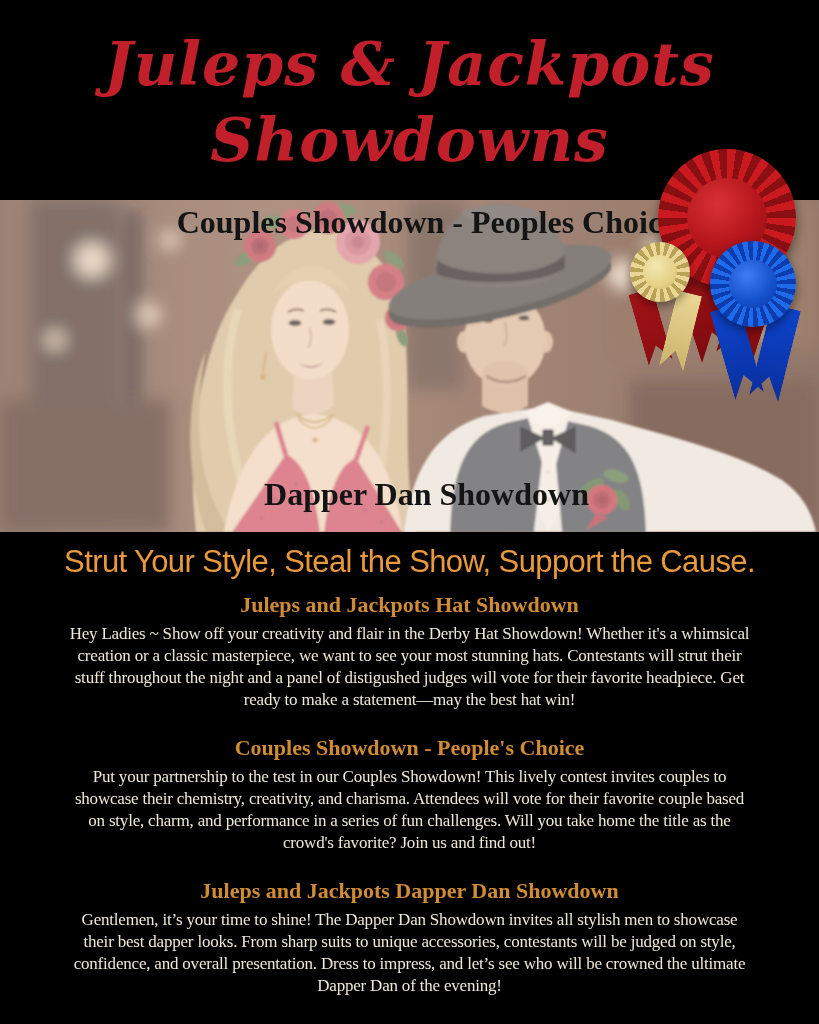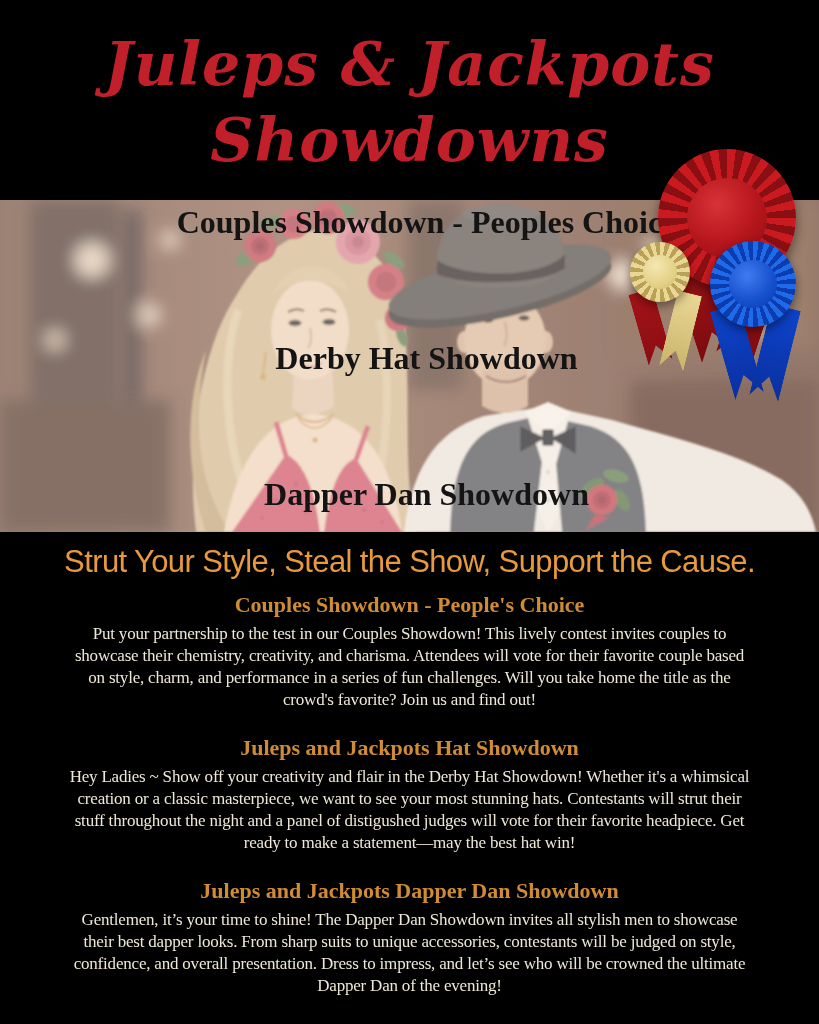--- a/index.html
+++ b/index.html
@@ -222,21 +222,20 @@
             <circle cx="602" cy="300" r="4" fill="#8c2531"></circle>
           <path d="M596,314 L586,330 L608,318 Z" fill="#b23442"></path>
         </g>
       </g>
 
       <rect width="819" height="332" fill="#fff6ee" opacity="0.32"></rect>
     </svg>
 
     <div class="hero-overlay">
       <div class="ov-line">Couples Showdown - Peoples Choice</div>
-      <div class="ov-line">Derby Hat Showdown</div>
       <div class="ov-line">Dapper Dan Showdown</div>
     </div>
   </div>
 
   <div class="tail t-red-l"></div>
   <div class="tail t-red-r"></div>
   <div class="rosette r-red">
       <div class="center"></div>
     </div>
   <div class="tail t-gold-l"></div>
@@ -247,32 +246,32 @@
       <div class="center"></div>
     </div>
   <div class="rosette r-blue">
       <div class="center"></div>
     </div>
 
   <div class="tagline">Strut Your Style, Steal the Show, Support the Cause.</div>
 
   <div class="content">
     <div class="section">
+      <h2>Juleps and Jackpots Hat Showdown</h2>
+      <p>Hey Ladies ~ Show off your creativity and flair in the Derby Hat Showdown! Whether it's a whimsical
+creation or a classic masterpiece, we want to see your most stunning hats. Contestants will strut their
+stuff throughout the night and a panel of distigushed judges will vote for their favorite headpiece. Get
+ready to make a statement—may the best hat win!</p>
+    </div>
+    <div class="section">
       <h2>Couples Showdown - People's Choice</h2>
       <p>Put your partnership to the test in our Couples Showdown! This lively contest invites couples to
 showcase their chemistry, creativity, and charisma. Attendees will vote for their favorite couple based
 on style, charm, and performance in a series of fun challenges. Will you take home the title as the
 crowd's favorite? Join us and find out!</p>
-    </div>
-    <div class="section">
-      <h2>Juleps and Jackpots Hat Showdown</h2>
-      <p>Hey Ladies ~ Show off your creativity and flair in the Derby Hat Showdown! Whether it's a whimsical
-creation or a classic masterpiece, we want to see your most stunning hats. Contestants will strut their
-stuff throughout the night and a panel of distigushed judges will vote for their favorite headpiece. Get
-ready to make a statement—may the best hat win!</p>
     </div>
     <div class="section">
       <h2>Juleps and Jackpots Dapper Dan Showdown</h2>
       <p>Gentlemen, it’s your time to shine!  The Dapper Dan Showdown invites all stylish men to showcase
 their best dapper looks. From sharp suits to unique accessories, contestants will be judged on style,
 confidence, and overall presentation. Dress to impress, and let’s see who will be crowned the ultimate
 Dapper Dan of the evening!</p>
     </div>
   </div>
 

